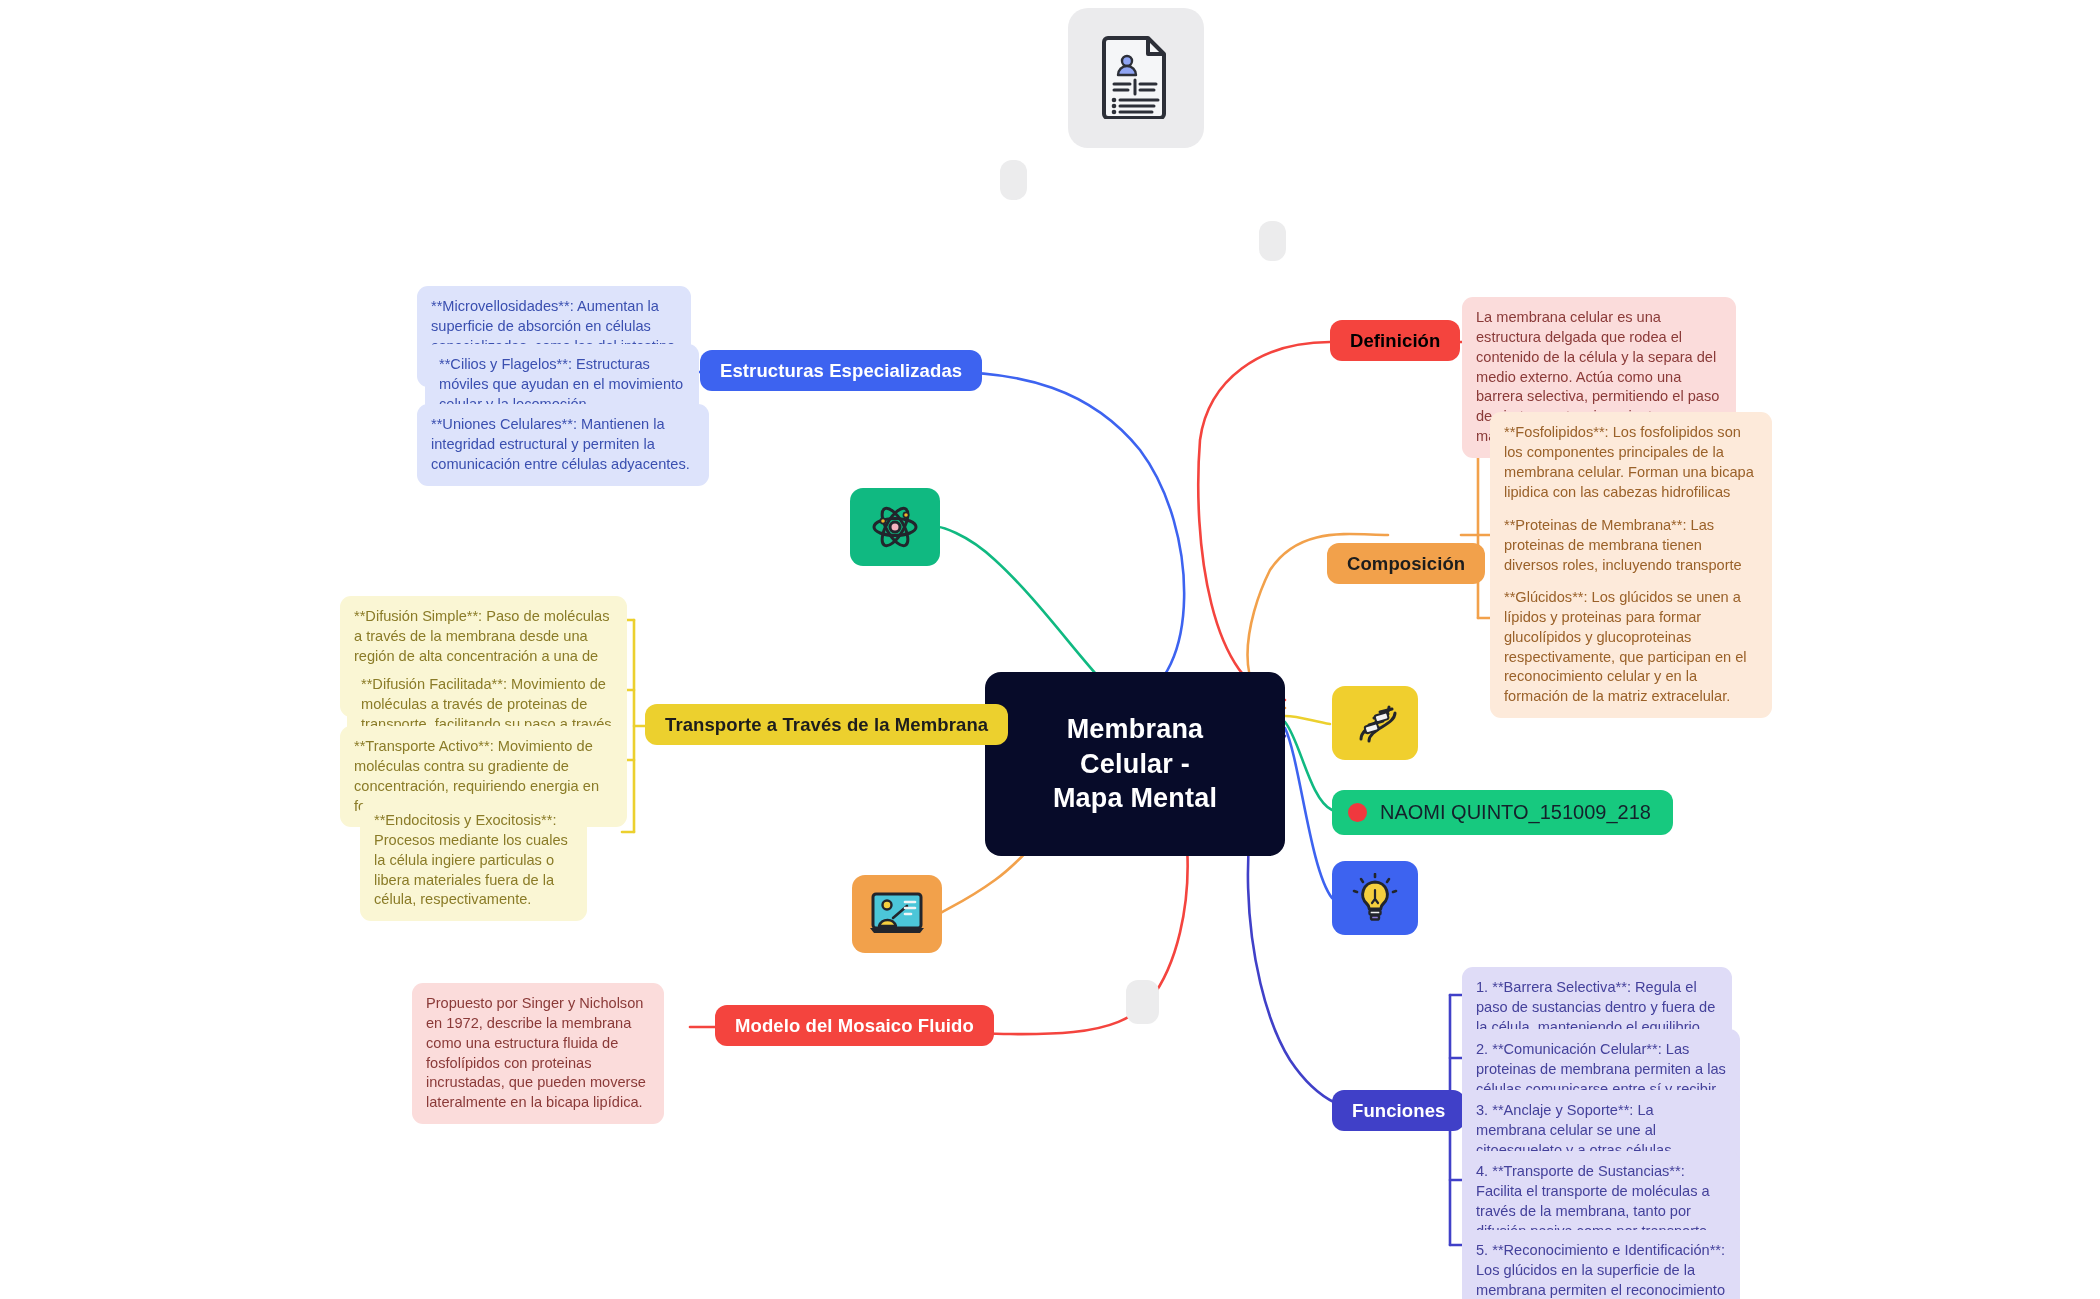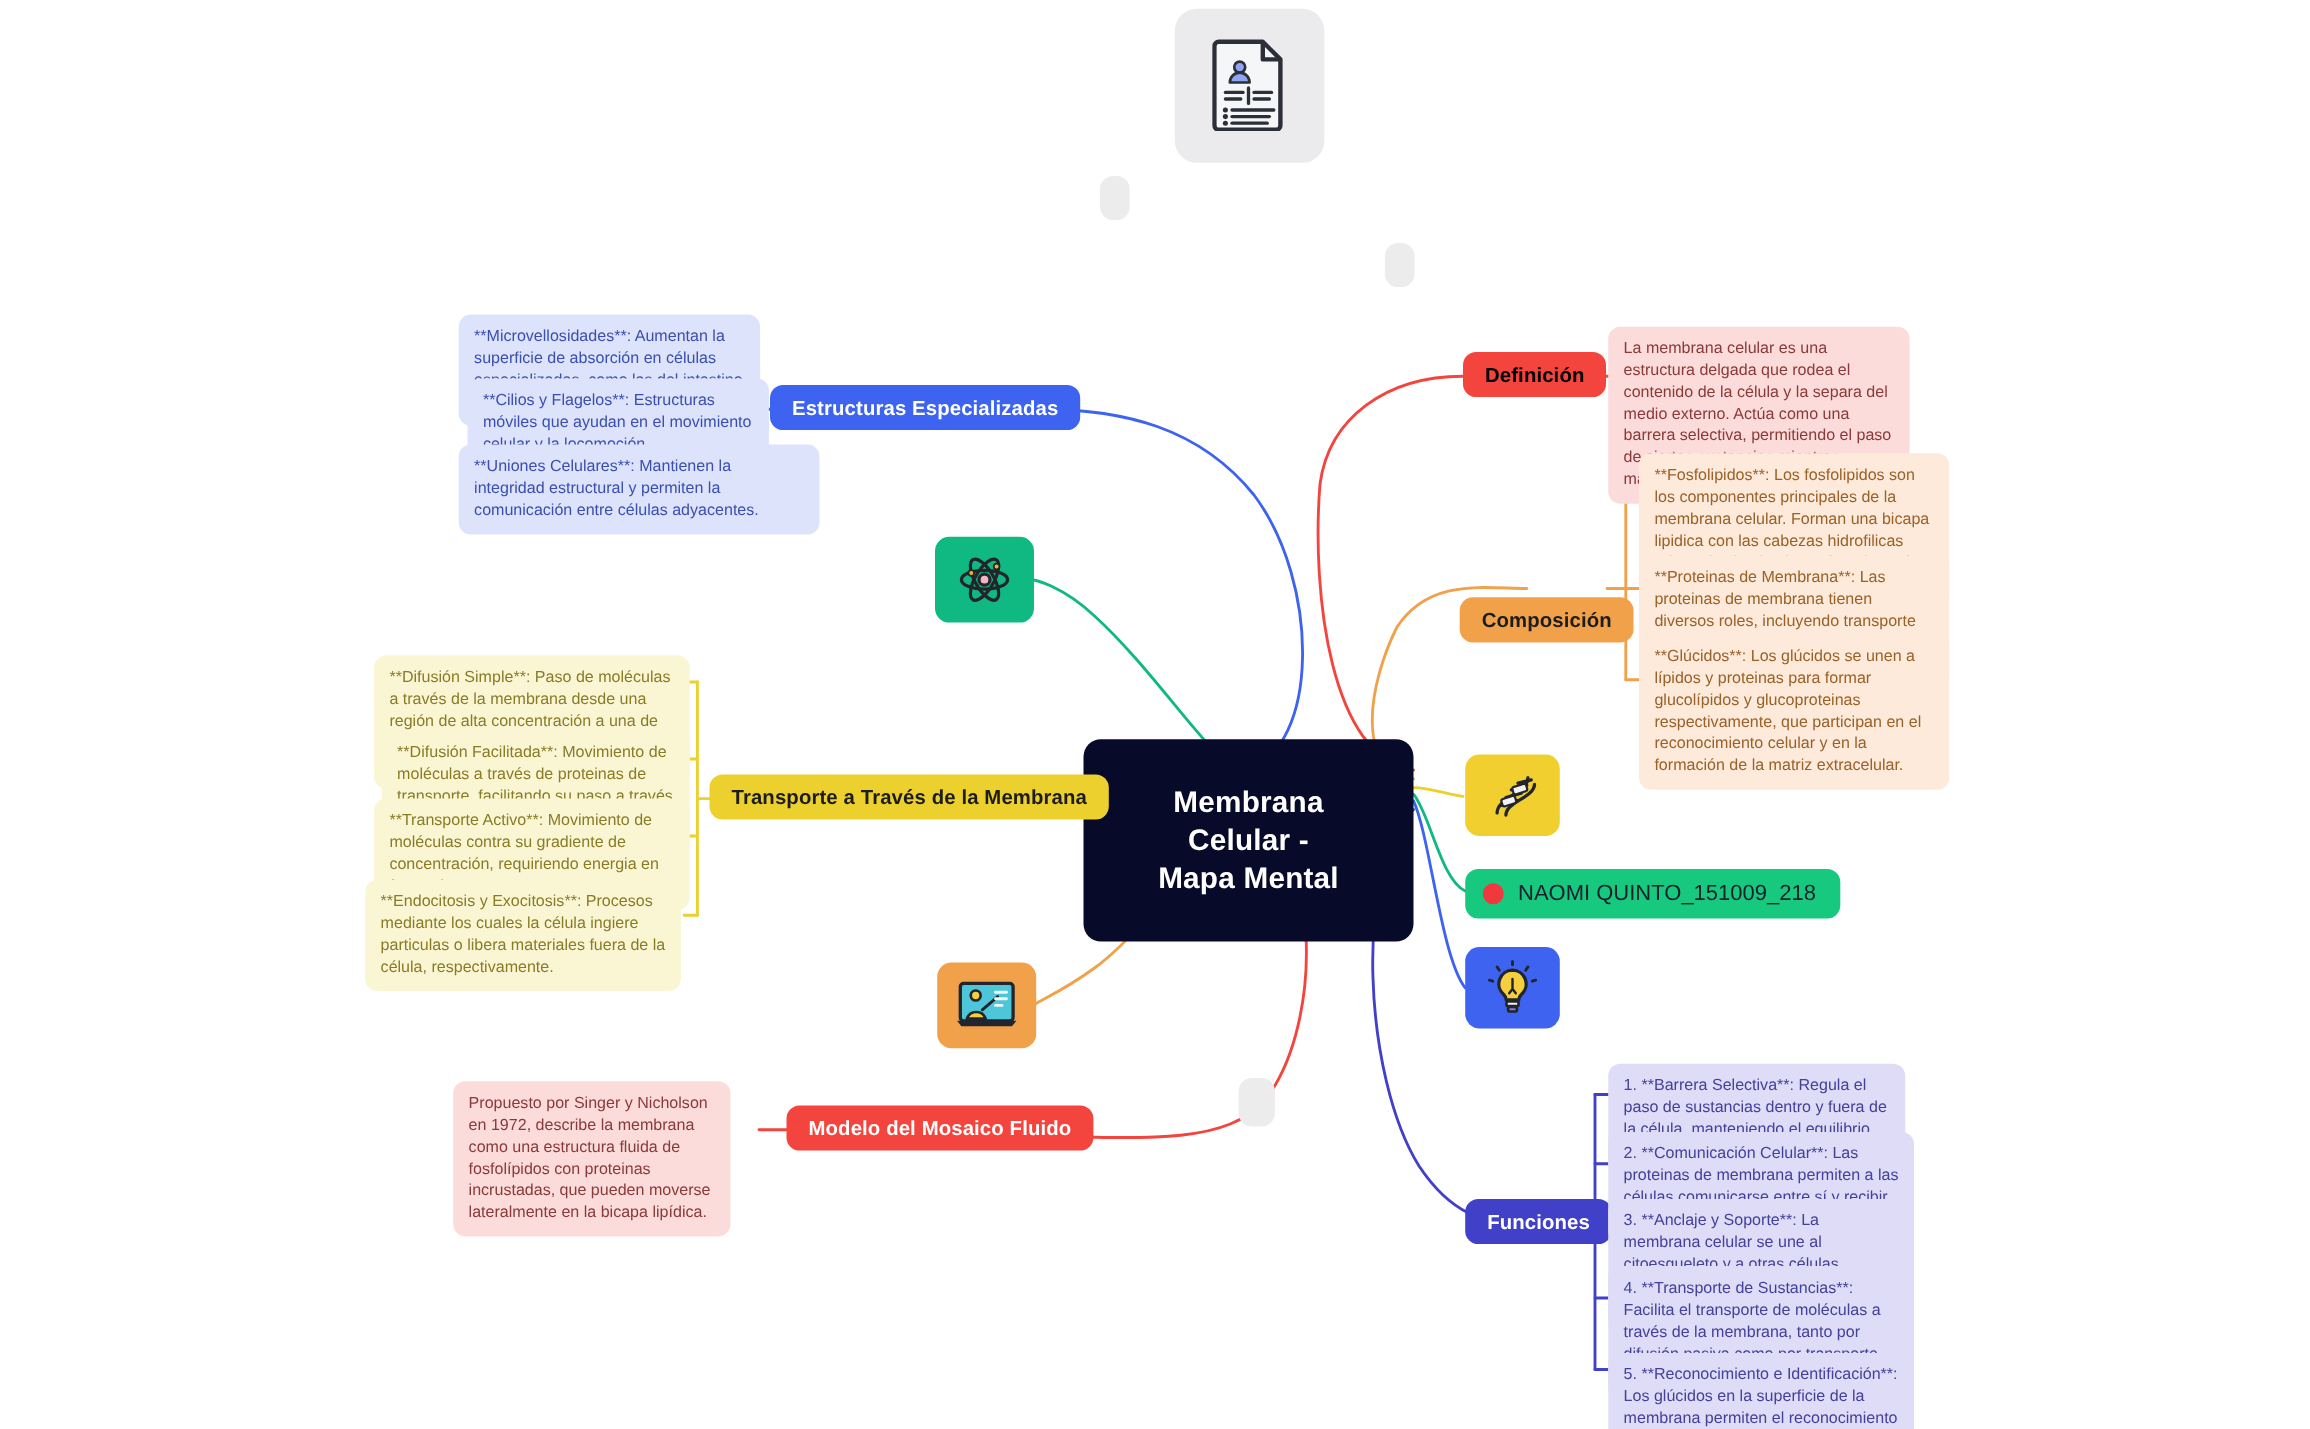--- a/index.html
+++ b/index.html
@@ -217,26 +217,26 @@
   <div class="node leaf" style="left:1490px; top:577px; width:282px; background:#fdeada; color:#9a6129;">**Glúcidos**: Los glúcidos se unen a lípidos y proteinas para formar glucolípidos y glucoproteinas respectivamente, que participan en el reconocimiento celular y en la formación de la matriz extracelular.</div>
 
   <div class="node leaf" style="left:1462px; top:967px; width:270px; background:#dfdcf7; color:#44419b;">1. **Barrera Selectiva**: Regula el paso de sustancias dentro y fuera de la célula, manteniendo el equilibrio interno.</div>
   <div class="node leaf" style="left:1462px; top:1029px; width:278px; background:#dfdcf7; color:#44419b;">2. **Comunicación Celular**: Las proteinas de membrana permiten a las células comunicarse entre sí y recibir señales del entorno.</div>
   <div class="node leaf" style="left:1462px; top:1090px; width:278px; background:#dfdcf7; color:#44419b;">3. **Anclaje y Soporte**: La membrana celular se une al citoesqueleto y a otras células, proporcionando estabilidad y estructura.</div>
   <div class="node leaf" style="left:1462px; top:1151px; width:278px; background:#dfdcf7; color:#44419b;">4. **Transporte de Sustancias**: Facilita el transporte de moléculas a través de la membrana, tanto por difusión pasiva como por transporte activo.</div>
   <div class="node leaf" style="left:1462px; top:1230px; width:278px; background:#dfdcf7; color:#44419b;">5. **Reconocimiento e Identificación**: Los glúcidos en la superficie de la membrana permiten el reconocimiento de otras células y moléculas.</div>
 
   <div class="node leaf" style="left:417px; top:286px; width:274px; background:#dde3fb; color:#3a4fb0;">**Microvellosidades**: Aumentan la superficie de absorción en células especializadas, como las del intestino delgado.</div>
   <div class="node leaf" style="left:425px; top:344px; width:274px; background:#dde3fb; color:#3a4fb0;">**Cilios y Flagelos**: Estructuras móviles que ayudan en el movimiento celular y la locomoción.</div>
-  <div class="node leaf" style="left:417px; top:404px; width:328px; background:#dde3fb; color:#3a4fb0;">**Uniones Celulares**: Mantienen la integridad estructural y permiten la comunicación entre células adyacentes.</div>
+  <div class="node leaf" style="left:417px; top:404px; width:292px; background:#dde3fb; color:#3a4fb0;">**Uniones Celulares**: Mantienen la integridad estructural y permiten la comunicación entre células adyacentes.</div>
 
   <div class="node leaf" style="left:340px; top:596px; width:287px; background:#faf6d4; color:#8a7b27;">**Difusión Simple**: Paso de moléculas a través de la membrana desde una región de alta concentración a una de baja concentración, sin gasto de energia.</div>
   <div class="node leaf" style="left:347px; top:664px; width:280px; background:#faf6d4; color:#8a7b27;">**Difusión Facilitada**: Movimiento de moléculas a través de proteinas de transporte, facilitando su paso a través de la membrana.</div>
   <div class="node leaf" style="left:340px; top:726px; width:287px; background:#faf6d4; color:#8a7b27;">**Transporte Activo**: Movimiento de moléculas contra su gradiente de concentración, requiriendo energia en forma de ATP.</div>
-  <div class="node leaf" style="left:332px; top:800px; width:287px; background:#faf6d4; color:#8a7b27;">**Endocitosis y Exocitosis**: Procesos mediante los cuales la célula ingiere particulas o libera materiales fuera de la célula, respectivamente.</div>
+  <div class="node leaf" style="left:360px; top:800px; width:227px; background:#faf6d4; color:#8a7b27;">**Endocitosis y Exocitosis**: Procesos mediante los cuales la célula ingiere particulas o libera materiales fuera de la célula, respectivamente.</div>
 
   <div class="node leaf" style="left:412px; top:983px; width:252px; background:#fbdcdb; color:#8a3a38;">Propuesto por Singer y Nicholson en 1972, describe la membrana como una estructura fluida de fosfolípidos con proteinas incrustadas, que pueden moverse lateralmente en la bicapa lipídica.</div>
 
   <div class="node icon-tile" style="left:850px; top:488px; width:90px; height:78px; background:#10b981;">
     <span>
       <svg width="52" height="52" viewBox="0 0 52 52">
         <g fill="none" stroke="#22252c" stroke-width="3">
           <ellipse cx="26" cy="26" rx="21" ry="8.5"></ellipse>
           <ellipse cx="26" cy="26" rx="21" ry="8.5" transform="rotate(60 26 26)"></ellipse>
           <ellipse cx="26" cy="26" rx="21" ry="8.5" transform="rotate(120 26 26)"></ellipse>

